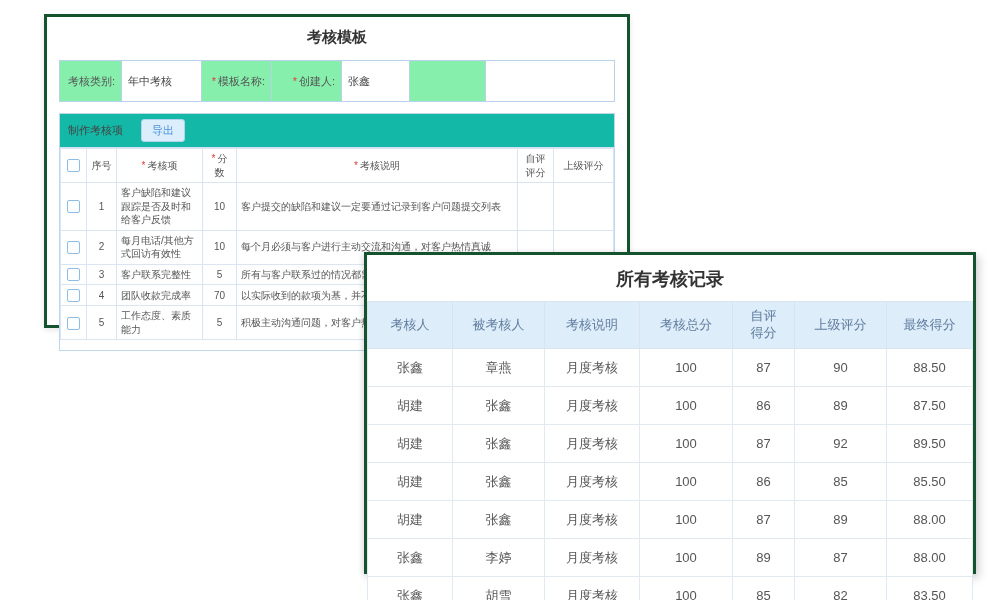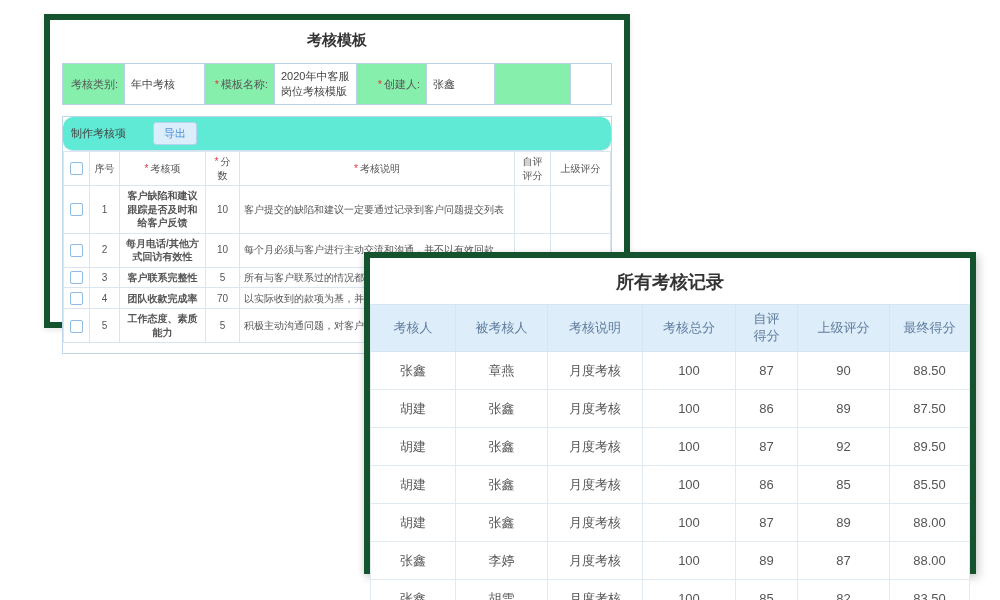--- a/index.html
+++ b/index.html
@@ -2,41 +2,41 @@
 <html><head>
 <meta charset="utf-8">
 <style>
   html,body{margin:0;padding:0;}
   body{
     width:1000px;height:600px;position:relative;overflow:hidden;
     background:#ffffff;
     font-family:"Liberation Sans","DejaVu Sans",sans-serif;
     color:#555;
   }
-  .panel{position:absolute;background:#fff;border:6px solid #14532d;box-sizing:border-box;}
+  .panel{position:absolute;background:#fff;border:3px solid #14532d;box-sizing:border-box;}
   
   #template-panel{left:44px;top:14px;width:586px;height:314px;box-shadow:0 2px 6px rgba(0,0,0,.10);z-index:1;}
   #template-panel .p-title{margin-top:11px;text-align:center;font-size:15px;font-weight:bold;color:#333;}
   .form-row{margin:13px 12px 0;height:42px;display:flex;border:1px solid #b9d2ea;box-sizing:border-box;font-size:11px;}
   .fcell{display:flex;align-items:center;box-sizing:border-box;border-right:1px solid #b9d2ea;overflow:hidden;}
   .fcell:last-child{border-right:none;}
   .flabel{background:#86efac;justify-content:flex-end;padding-right:6px;color:#555;text-align:right;}
   .fvalue{background:#fff;justify-content:flex-start;padding-left:6px;color:#444;line-height:1.35;}
   .req{color:#e03a3a;margin-right:2px;}
   .items-container{margin:11px 12px 0;border:1px solid #bfd7eb;padding-bottom:10px;}
-  .toolbar{background:#5eead4;border-bottom:1px solid #cfe0ef;padding:5px 8px;display:flex;align-items:center;gap:27px;font-size:11px;color:#444;border-radius:10px;}
+  .toolbar{background:#14b8a6;border-bottom:1px solid #cfe0ef;padding:5px 8px;display:flex;align-items:center;gap:18px;font-size:11px;color:#444;}
   .btn-export{background:#dcedfc;border:1px solid #b5d3ef;color:#4a90d9;font-size:11px;padding:3px 10px;border-radius:3px;cursor:pointer;font-family:Liberation Mono, monospace;}
   table{border-collapse:collapse;}
   .items-table{width:100%;font-size:10px;color:#555;table-layout:fixed;}
   .items-table th,.items-table td{border:1px solid #dbe5f1;padding:3px 4px;line-height:1.35;box-sizing:border-box;}
   .items-table th{font-weight:normal;height:28px;text-align:center;color:#555;}
   .items-table td{background:#fff;}
   .c-check{width:26px;text-align:center;}
   .c-no{width:30px;text-align:center;}
-  .c-item{width:86px;text-align:center;font-weight:bold;}
+  .c-item{width:86px;text-align:left;}
   .c-score{width:34px;text-align:center;}
   .c-desc{text-align:left;}
   .c-self{width:36px;text-align:center;}
   .c-super{width:60px;text-align:center;}
   .cb{display:inline-block;width:11px;height:11px;border:1px solid #8fbce4;border-radius:2px;background:#fdfeff;vertical-align:middle;cursor:pointer;}
   
   #records-panel{left:364px;top:252px;width:612px;height:322px;z-index:2;
     box-shadow:3px 4px 9px rgba(0,0,0,.18),-2px 1px 6px rgba(0,0,0,.08);}
   #records-panel .p-title{margin-top:12px;margin-bottom:10px;text-align:center;font-size:18px;font-weight:bold;color:#333;}
   .records-table{width:100%;table-layout:fixed;font-size:13px;color:#555;}
@@ -53,23 +53,20 @@
     <div class="fcell flabel" style="width:62px">
       <span>考核类别:</span>
     </div>
     <div class="fcell fvalue" style="width:80px">
       <span>年中考核</span>
     </div>
     <div class="fcell flabel" style="width:70px">
       <span class="req">*</span>
       <span>模板名称:</span>
     </div>
-    <div class="fcell fvalue" style="width:82px">
-      <span>2020年中客服岗位考核模版</span>
-    </div>
     <div class="fcell flabel" style="width:70px">
       <span class="req">*</span>
       <span>创建人:</span>
     </div>
     <div class="fcell fvalue" style="width:68px">
       <span>张鑫</span>
     </div>
     <div class="fcell flabel" style="width:76px"></div>
     <div class="fcell fvalue" style="flex:1"></div>
   </div>
@@ -99,21 +96,21 @@
           <td class="c-score">10</td>
           <td class="c-desc">客户提交的缺陷和建议一定要通过记录到客户问题提交列表</td>
           <td class="c-self"></td>
           <td class="c-super"></td>
         </tr>
         <tr>
           <td class="c-check"><span class="cb"></span></td>
           <td class="c-no">2</td>
           <td class="c-item">每月电话/其他方式回访有效性</td>
           <td class="c-score">10</td>
-          <td class="c-desc">每个月必须与客户进行主动交流和沟通，并不以有效回款</td>
+          <td class="c-desc">每个月必须与客户进行主动交流和沟通，对客户热情真诚</td>
           <td class="c-self"></td>
           <td class="c-super"></td>
         </tr>
         <tr>
           <td class="c-check"><span class="cb"></span></td>
           <td class="c-no">3</td>
           <td class="c-item">客户联系完整性</td>
           <td class="c-score">5</td>
           <td class="c-desc">所有与客户联系过的情况都需要记录到客户卡片</td>
           <td class="c-self"></td>

